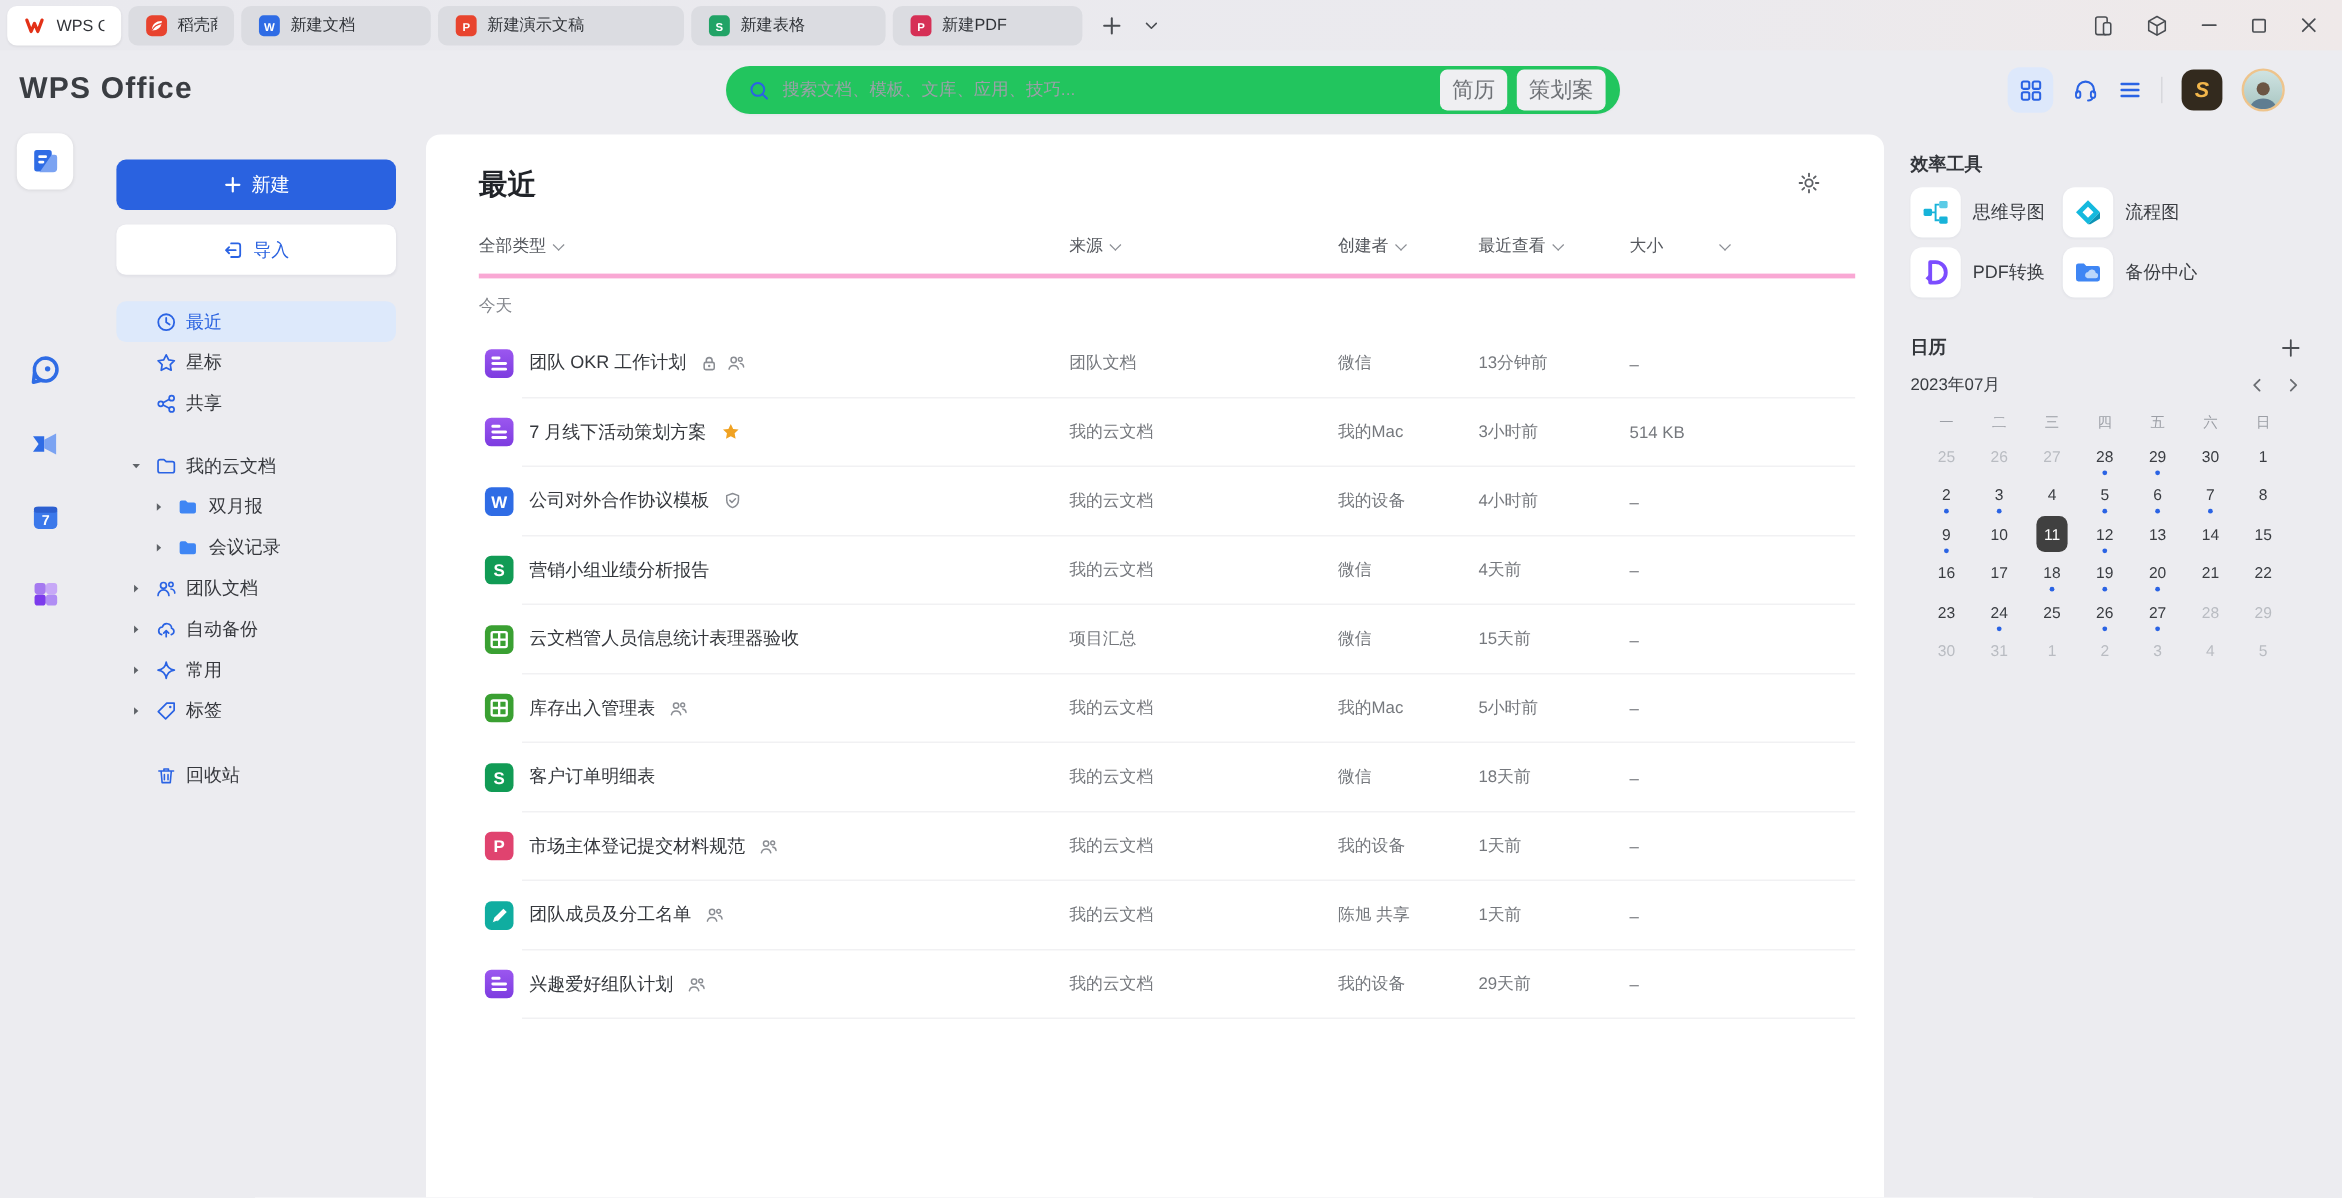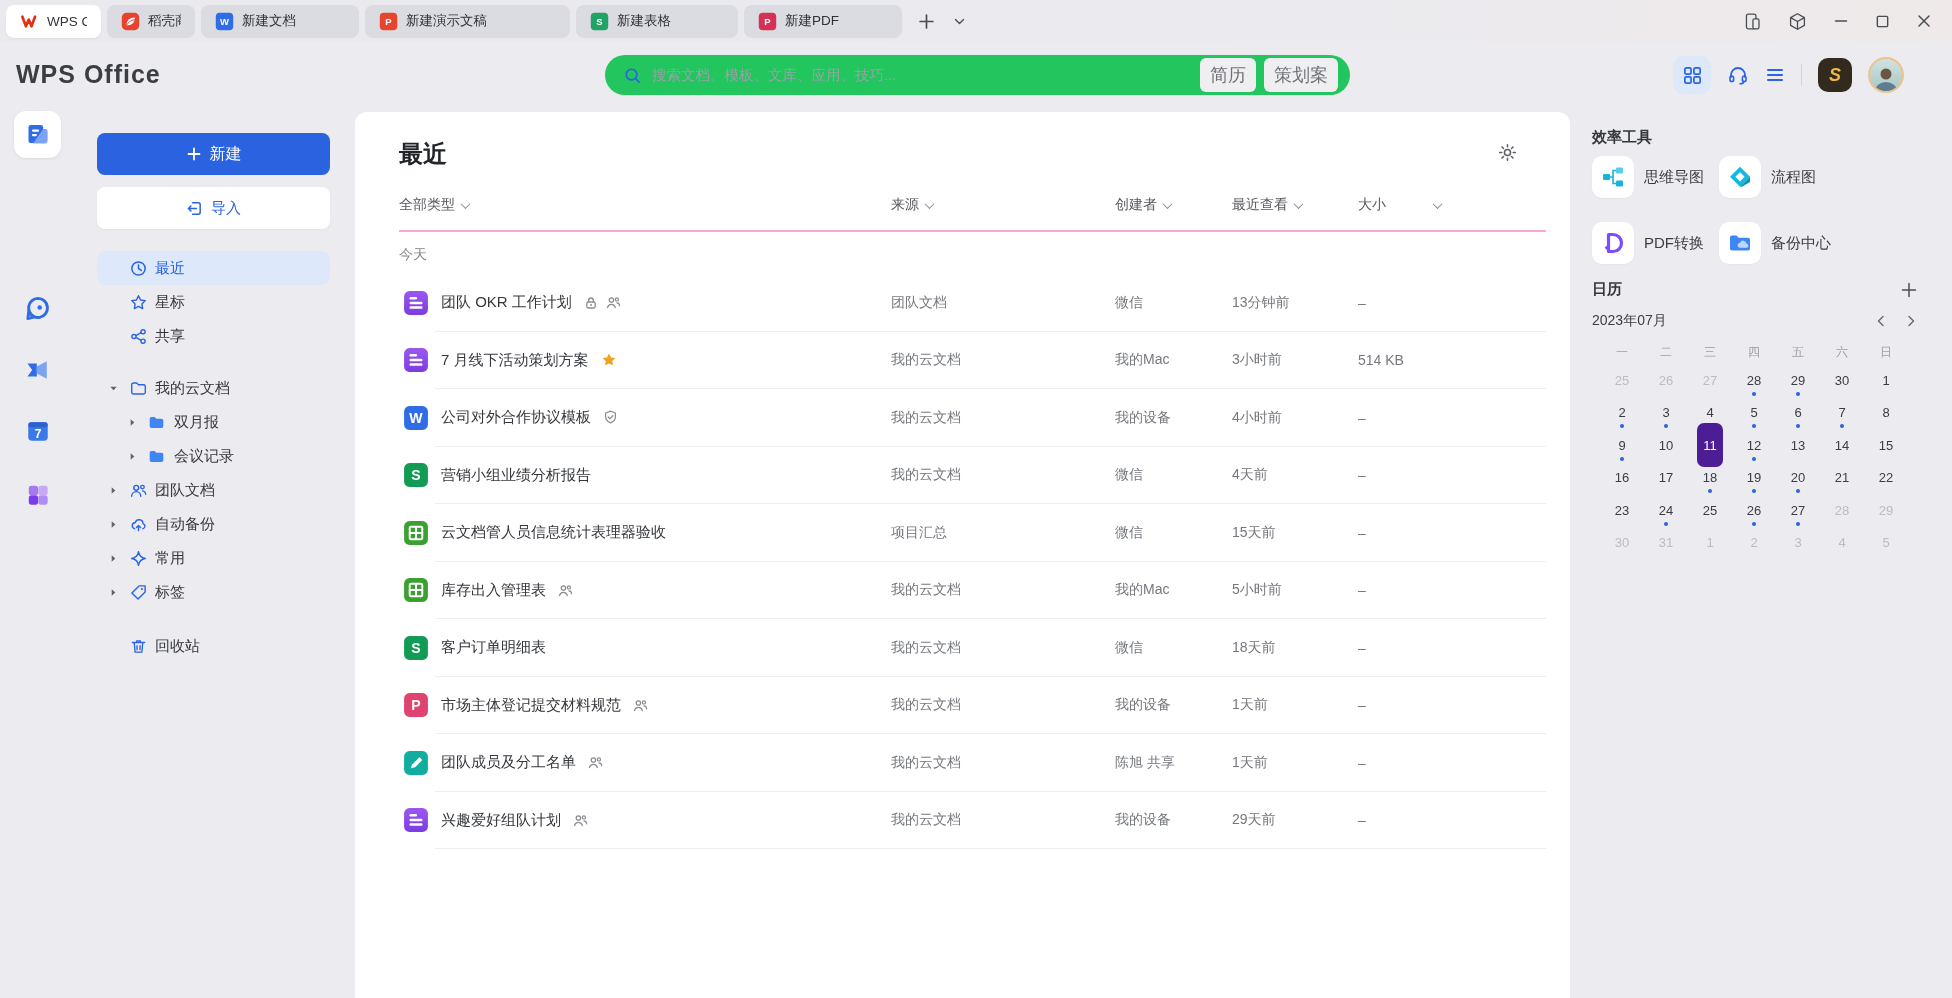--- a/index.html
+++ b/index.html
@@ -70,60 +70,60 @@
   .nav-item.child .nico { left:51px; }
   .nav-item.child .ntxt { left:77px; }
   .nav-gap { height:18px; } .nav-gap2 { height:20px; }
 
   
   .main { position:absolute; left:355px; top:112px; width:1215px; bottom:0; background:#fff;
     border-radius:12px 12px 0 0; }
   .main-inner { position:absolute; left:44px; right:24px; top:0; bottom:0; }
   .main-title { position:absolute; left:0; top:26px; font-size:24px; font-weight:700; color:#212429; }
   .gear { position:absolute; right:28px; top:30px; cursor:pointer; }
-  .filters { position:absolute; left:0; right:0; top:80px; height:40px; border-bottom:2px solid #f9a8d4; }
+  .filters { position:absolute; left:0; right:0; top:80px; height:40px; border-bottom:4px solid #f9a8d4; }
   .filter { position:absolute; top:4px; display:flex; align-items:center; gap:7px; font-size:14px;
     color:#55585e; cursor:pointer; }
   .chev { width:7px; height:7px; border-right:1.4px solid #8b8e94; border-bottom:1.4px solid #8b8e94;
     transform:rotate(45deg) translate(-1px,-1px); }
   .group-label { position:absolute; left:0; top:134px; font-size:14px; color:#84878d; }
   .rows { position:absolute; left:0; right:0; top:162px; }
   .frow { position:relative; height:57.5px; cursor:pointer; }
   .frow::after { content:""; position:absolute; left:36px; right:0; bottom:0; height:1px; background:#eeeef1; }
   .fname { position:absolute; left:4px; top:50%; transform:translateY(-50%); display:flex;
     align-items:center; gap:12px; }
   .fname .nm { font-size:15px; color:#34373c; white-space:nowrap; }
   .badges { display:flex; align-items:center; gap:8px; }
   .meta { position:absolute; top:50%; transform:translateY(-50%); font-size:14px; color:#75787d; white-space:nowrap; }
   .m-src { left:492px; } .m-crt { left:716px; } .m-view { left:833px; } .m-size { left:959px; }
 
   
   .rpanel { position:absolute; left:1584px; top:112px; width:352px; bottom:0; }
   .rp-title { font-size:15px; font-weight:700; color:#33363b; }
   .tools-head { position:absolute; left:8px; top:16px; }
   .tools { position:absolute; left:8px; top:44px; display:grid; grid-template-columns:127px auto;
-    row-gap:24px; }
+    row-gap:8px; }
   .tool { display:flex; align-items:center; gap:10px; cursor:pointer; }
   .tool .ttile { width:42px; height:42px; background:#fff; border-radius:10px; display:flex;
     align-items:center; justify-content:center; box-shadow:0 1px 2px rgba(30,40,80,.04); }
   .tool .tlbl { font-size:15px; color:#3a3d42; white-space:nowrap; }
   .cal-head { position:absolute; left:8px; top:168px; right:18px; display:flex; align-items:center; }
   .cal-plus { margin-left:auto; cursor:pointer; }
   .cal-month { position:absolute; left:8px; top:200px; right:18px; display:flex; align-items:center; }
   .cal-month .mtxt { font-size:14px; color:#3a3d42; }
   .cal-nav { margin-left:auto; display:flex; gap:16px; }
   .cal-nav .icbtn { cursor:pointer; }
   .cal-grid { position:absolute; left:16px; top:228px; width:308px; display:grid;
     grid-template-columns:repeat(7,44px); }
   .wd { height:24px; display:flex; align-items:center; justify-content:center; font-size:12px; color:#9b9ea5; }
   .cal-cell { height:32.5px; position:relative; display:flex; align-items:center; justify-content:center;
     font-size:13px; color:#3a3d42; cursor:pointer; }
   .cal-cell.muted { color:#b9bcc2; }
   .cal-cell .num { position:relative; z-index:1; }
-  .cal-cell.sel .num { background:#4c1d95; color:#fff; width:26px; height:44px; border-radius:7px;
+  .cal-cell.sel .num { background:#404040; color:#fff; width:26px; height:30px; border-radius:7px;
     display:flex; align-items:center; justify-content:center; }
   .cal-cell .dot { position:absolute; bottom:1px; left:50%; transform:translateX(-50%); width:4px;
     height:4px; border-radius:50%; background:#2a63e4; }
   .events { position:absolute; left:8px; top:456px; right:16px; }
   .event { height:30px; display:flex; align-items:center; cursor:pointer; }
   .ebar { width:3px; height:14px; border-radius:2px; background:#2a63e4; margin-right:8px; flex:none; }
   .etitle { font-size:13.5px; color:#36393e; white-space:nowrap; overflow:hidden; }
   .etime { margin-left:auto; font-size:13px; color:#85888d; white-space:nowrap; padding-left:10px; }
 </style>
 </head>

